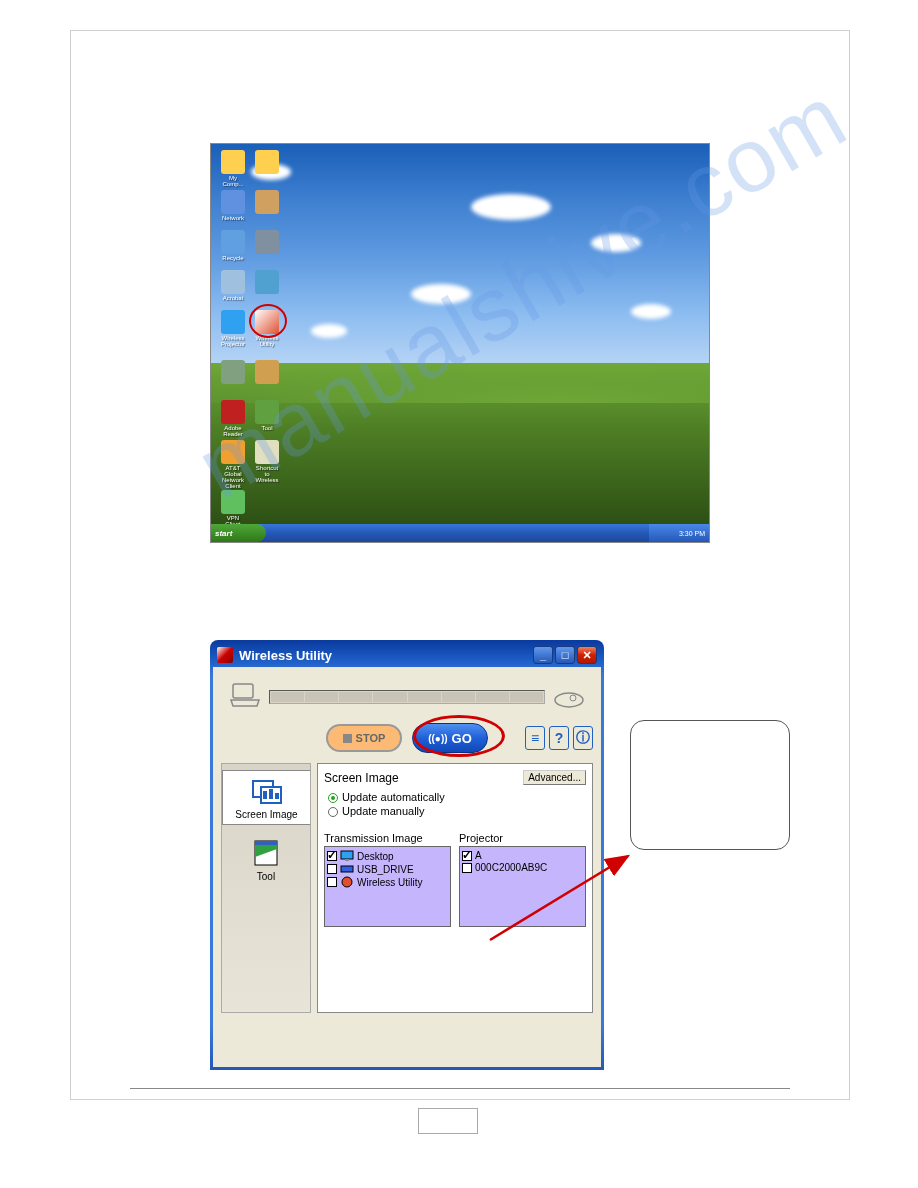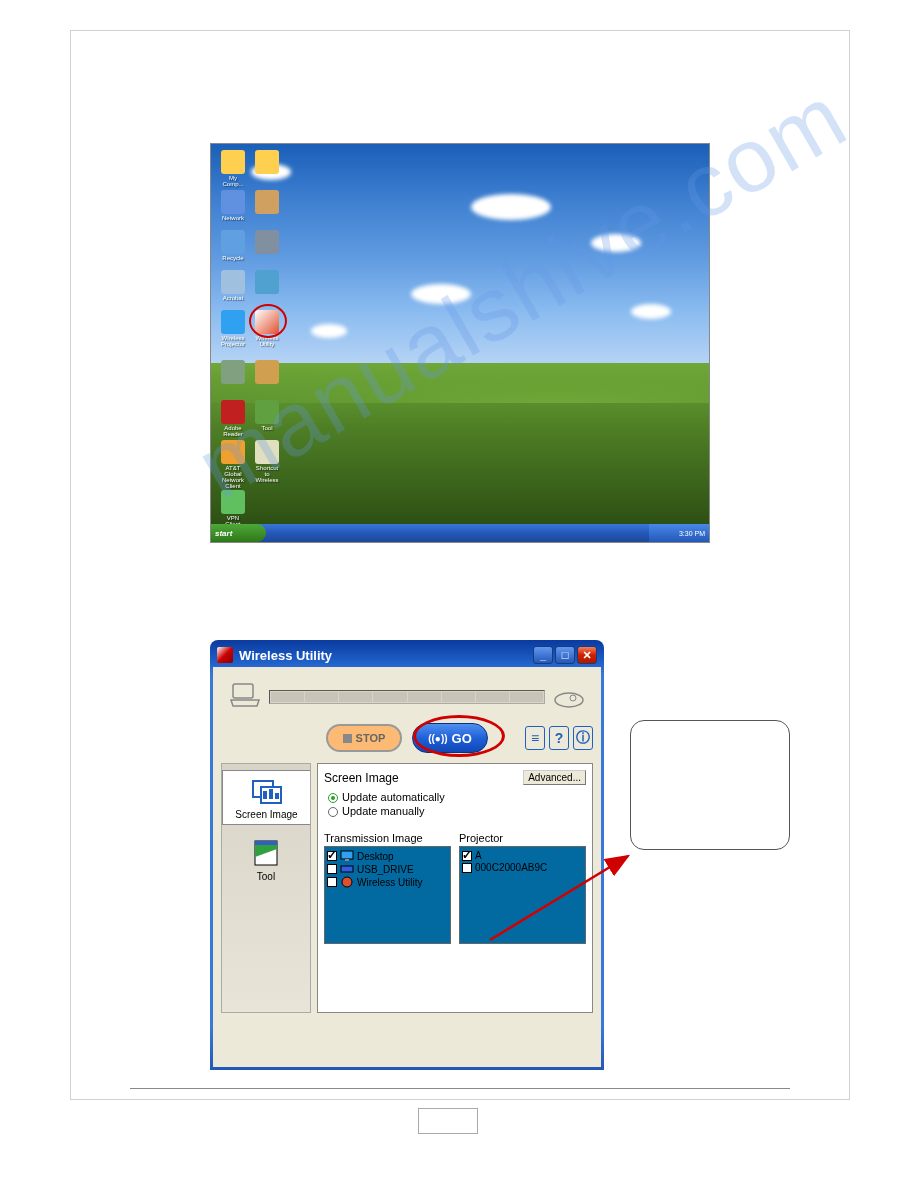--- a/index.html
+++ b/index.html
@@ -250,22 +250,22 @@
     background: #ece9d8; border: 1px outset #ccc;
   }
   .radio-row { font-size: 11px; display: flex; align-items: flex-end; gap: 4px; margin: 2px 0 2px 4px; }
   .radio-row.sel .rd { border-color: #28a028; }
   .radio-row.sel .rd::after { background: #28a028; }
   .rd { width: 10px; height: 10px; border: 1px solid #666; border-radius: 50%; position: relative; }
   .rd::after { content:''; position: absolute; left: 2px; top: 2px; width: 4px; height: 4px; border-radius: 50%; }
   .subhead { font-size: 11px; margin-top: 9px; }
   .boxes { display: flex; gap: 8px; margin-top: 2px; }
   .listbox {
-    flex: 1; height: 98px; border: 1px solid #666;
-    background: #0369a1; font-size: 10px;
+    flex: 1; height: 81px; border: 1px solid #666;
+    background: #c4b5fd; font-size: 10px;
     padding: 2px;
   }
   .li-row { display: flex; align-items: center; gap: 3px; margin: 1px 0; }
   .cb { width: 10px; height: 10px; border: 1px solid #000; background: #fff; position: relative; }
   .cb.chk::after { content:'✓'; position: absolute; left: -1px; top: -4px; font-size: 12px; font-weight: bold; color: #000; }
   .li-ico { width: 14px; height: 12px; }
 
   
   .callout {
     position: absolute;

